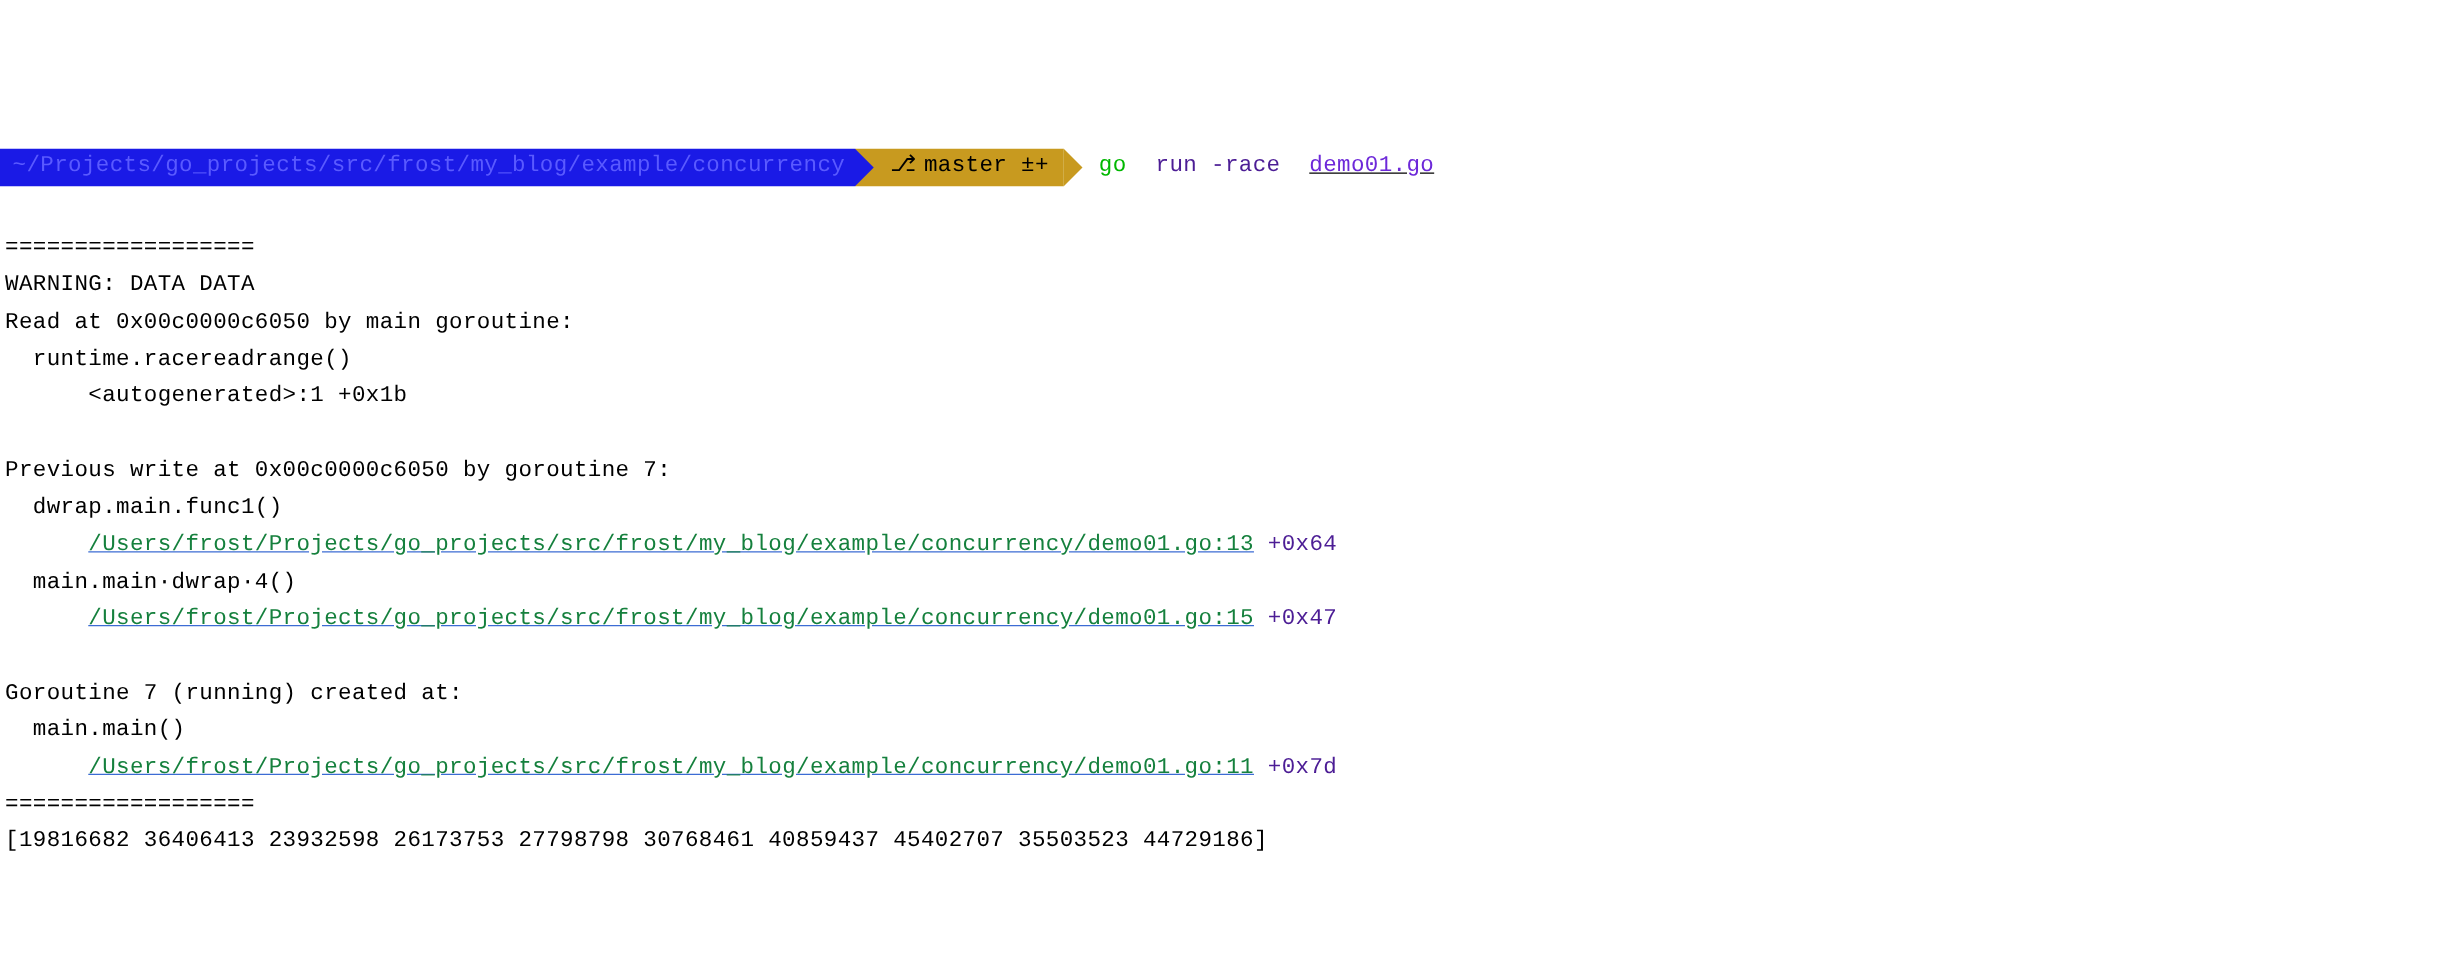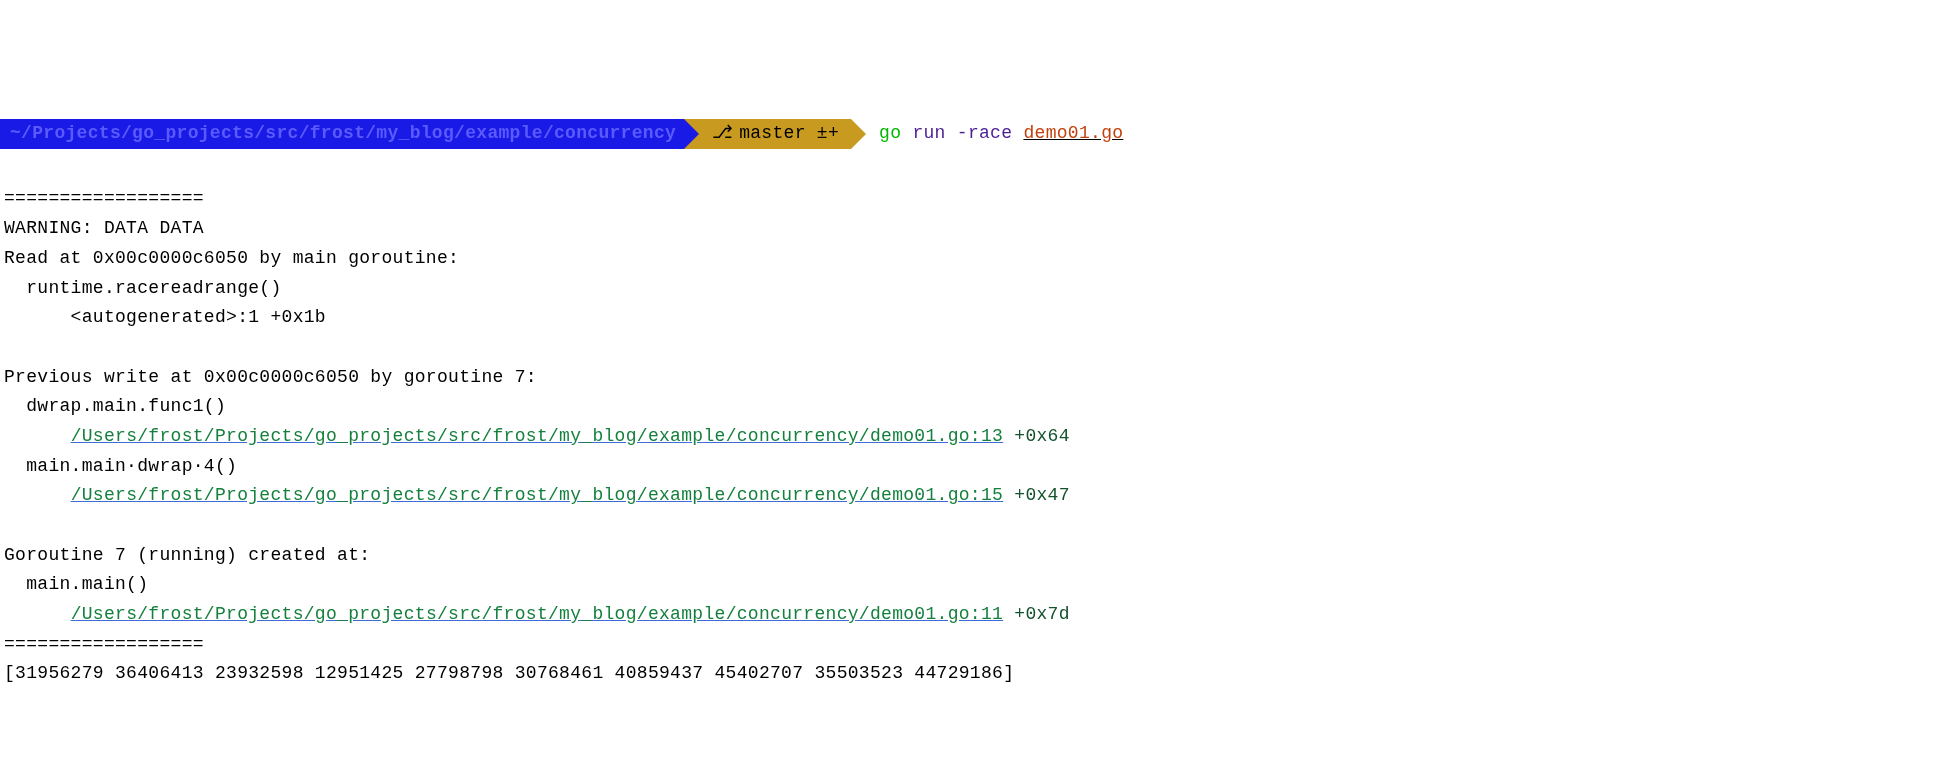--- a/index.html
+++ b/index.html
@@ -21,21 +21,21 @@
       display: flex;
       align-items: center;
       height: 30px;
       margin-bottom: 4px;
     }
     .path-segment {
       background: #1a1ae6;
       color: #5a5aff;
       padding: 2px 8px 2px 10px;
       position: relative;
-      font-weight: bold;
+      font-weight: normal;
       display: flex;
       align-items: center;
       height: 100%;
     }
     .path-segment::after {
       content: '';
       position: absolute;
       right: -15px;
       top: 0;
       border-top: 15px solid transparent;
@@ -63,45 +63,45 @@
       border-left: 15px solid #c89a1f;
       z-index: 2;
     }
     .branch-icon {
       margin-right: 6px;
     }
     .command-area {
       padding-left: 28px;
       display: flex;
       align-items: flex-start;
-      gap: 0;
+      gap: 12px;
     }
     .cmd-go {
       color: #00b800;
     }
     .cmd-rest {
       color: #4c1d95;
     }
     .cmd-file {
-      color: #c2410c;
+      color: #6d28d9;
       text-decoration: underline;
       text-decoration-color: #000000;
       font-family: Liberation Mono, monospace;
     }
     .output {
       padding-left: 4px;
       padding-top: 2px;
     }
     .link {
       color: #15803d;
       text-decoration: underline;
       text-decoration-color: #3c6cd4;
     }
     .offset {
-      color: #14532d;
+      color: #4c1d95;
     }
   </style>
 </head>
 <body>
 
 
 
 <div class="prompt-line">
   <div class="path-segment"><span>~/Projects/go_projects/src/frost/my_blog/example/concurrency</span></div>
   <div class="branch-segment"><span class="branch-icon">⎇</span><span>master ±+</span></div>
@@ -116,16 +116,16 @@
 <span>Previous write at 0x00c0000c6050 by goroutine 7:</span>
 <span>  dwrap.main.func1()</span>
       <span class="link">/Users/frost/Projects/go_projects/src/frost/my_blog/example/concurrency/demo01.go:13</span><span class="offset"> +0x64</span>
 <span>  main.main·dwrap·4()</span>
       <span class="link">/Users/frost/Projects/go_projects/src/frost/my_blog/example/concurrency/demo01.go:15</span><span class="offset"> +0x47</span>
 
 <span>Goroutine 7 (running) created at:</span>
 <span>  main.main()</span>
       <span class="link">/Users/frost/Projects/go_projects/src/frost/my_blog/example/concurrency/demo01.go:11</span><span class="offset"> +0x7d</span>
 <span>==================</span>
-<span>[31956279 36406413 23932598 12951425 27798798 30768461 40859437 45402707 35503523 44729186]</span></div>
+<span>[19816682 36406413 23932598 26173753 27798798 30768461 40859437 45402707 35503523 44729186]</span></div>
 
 
 
 
 </body></html>

